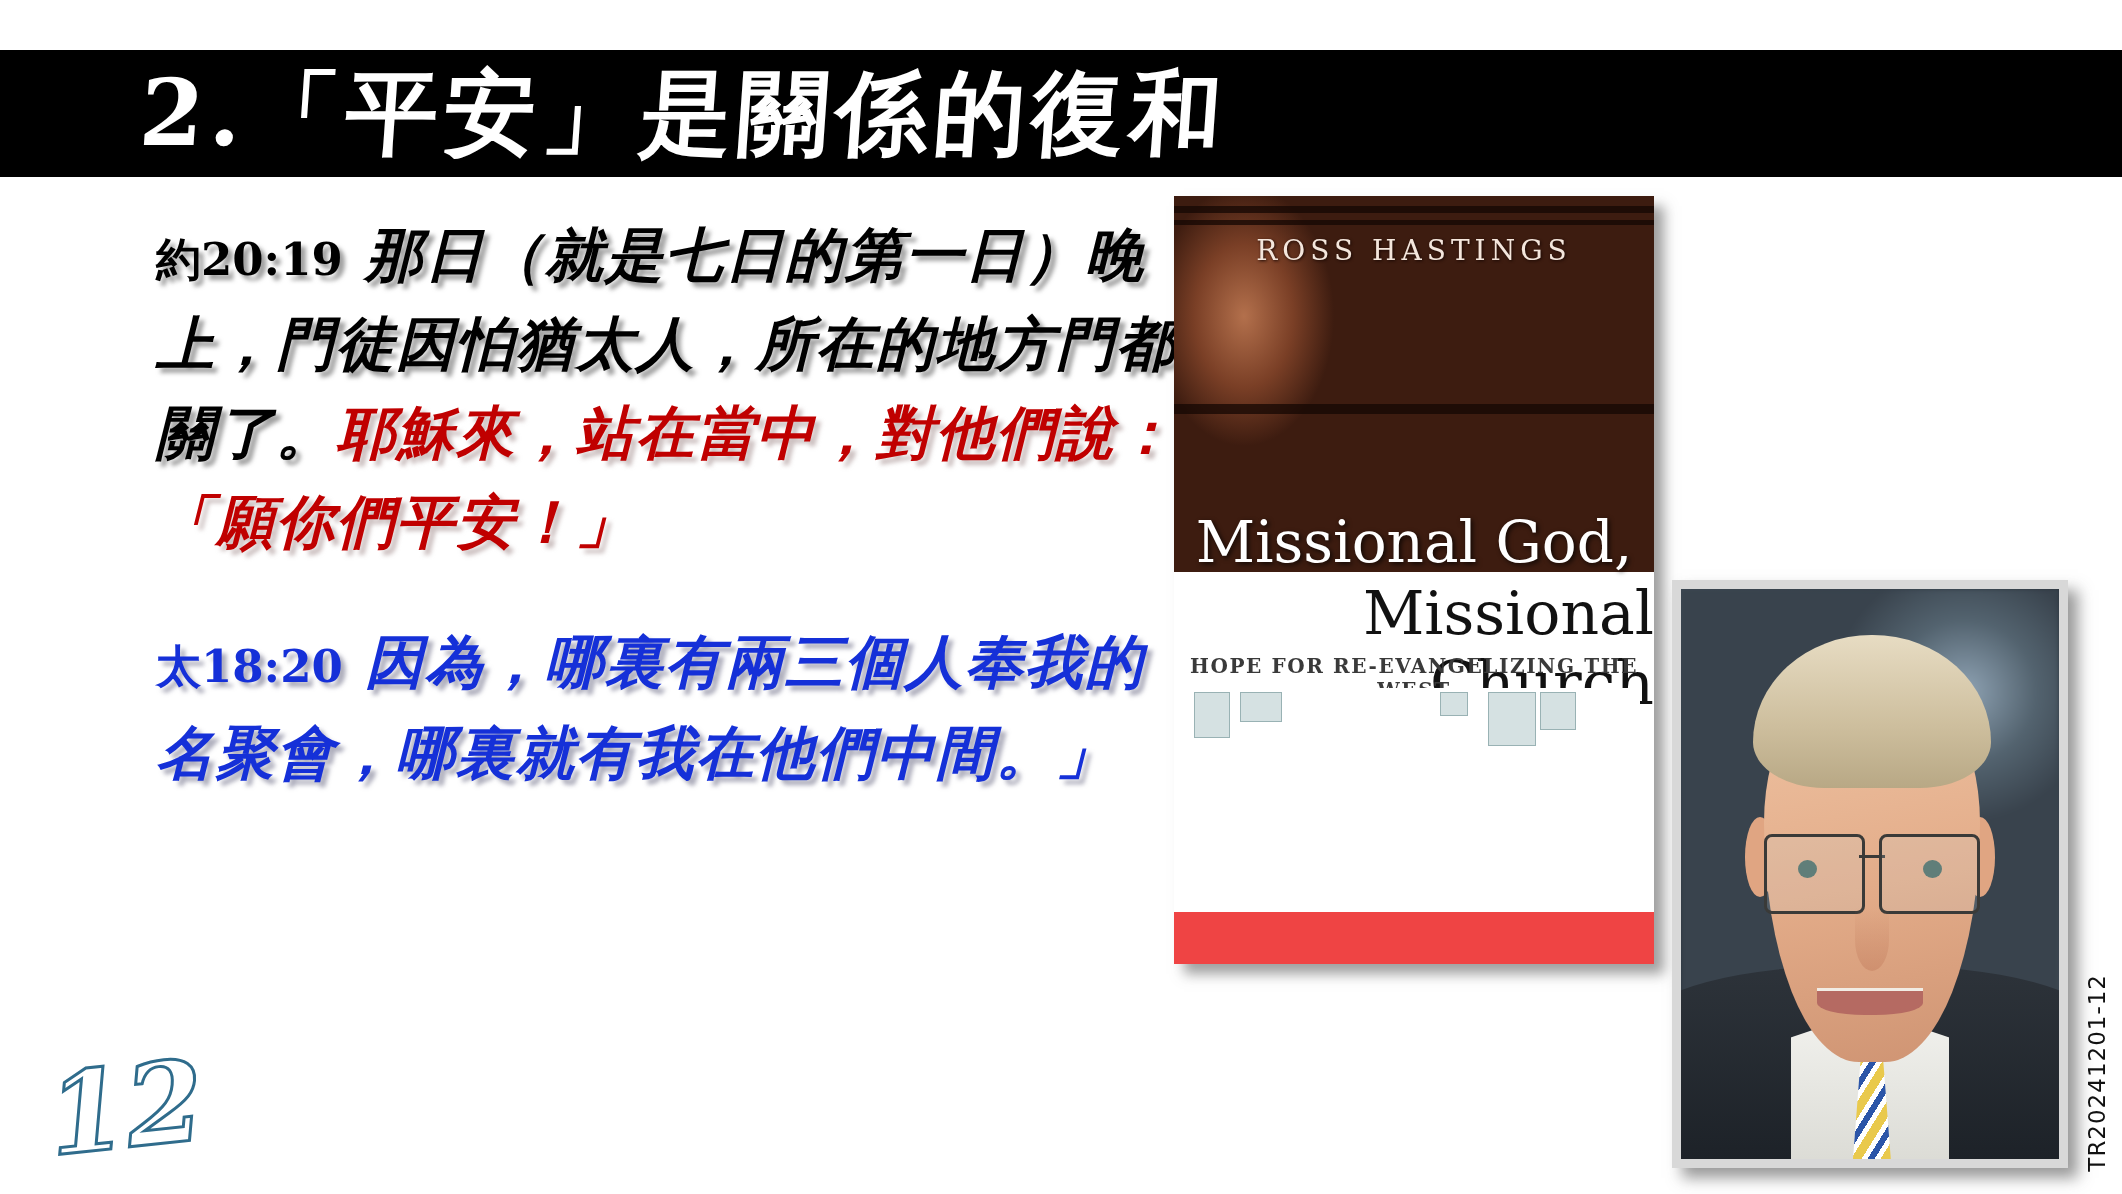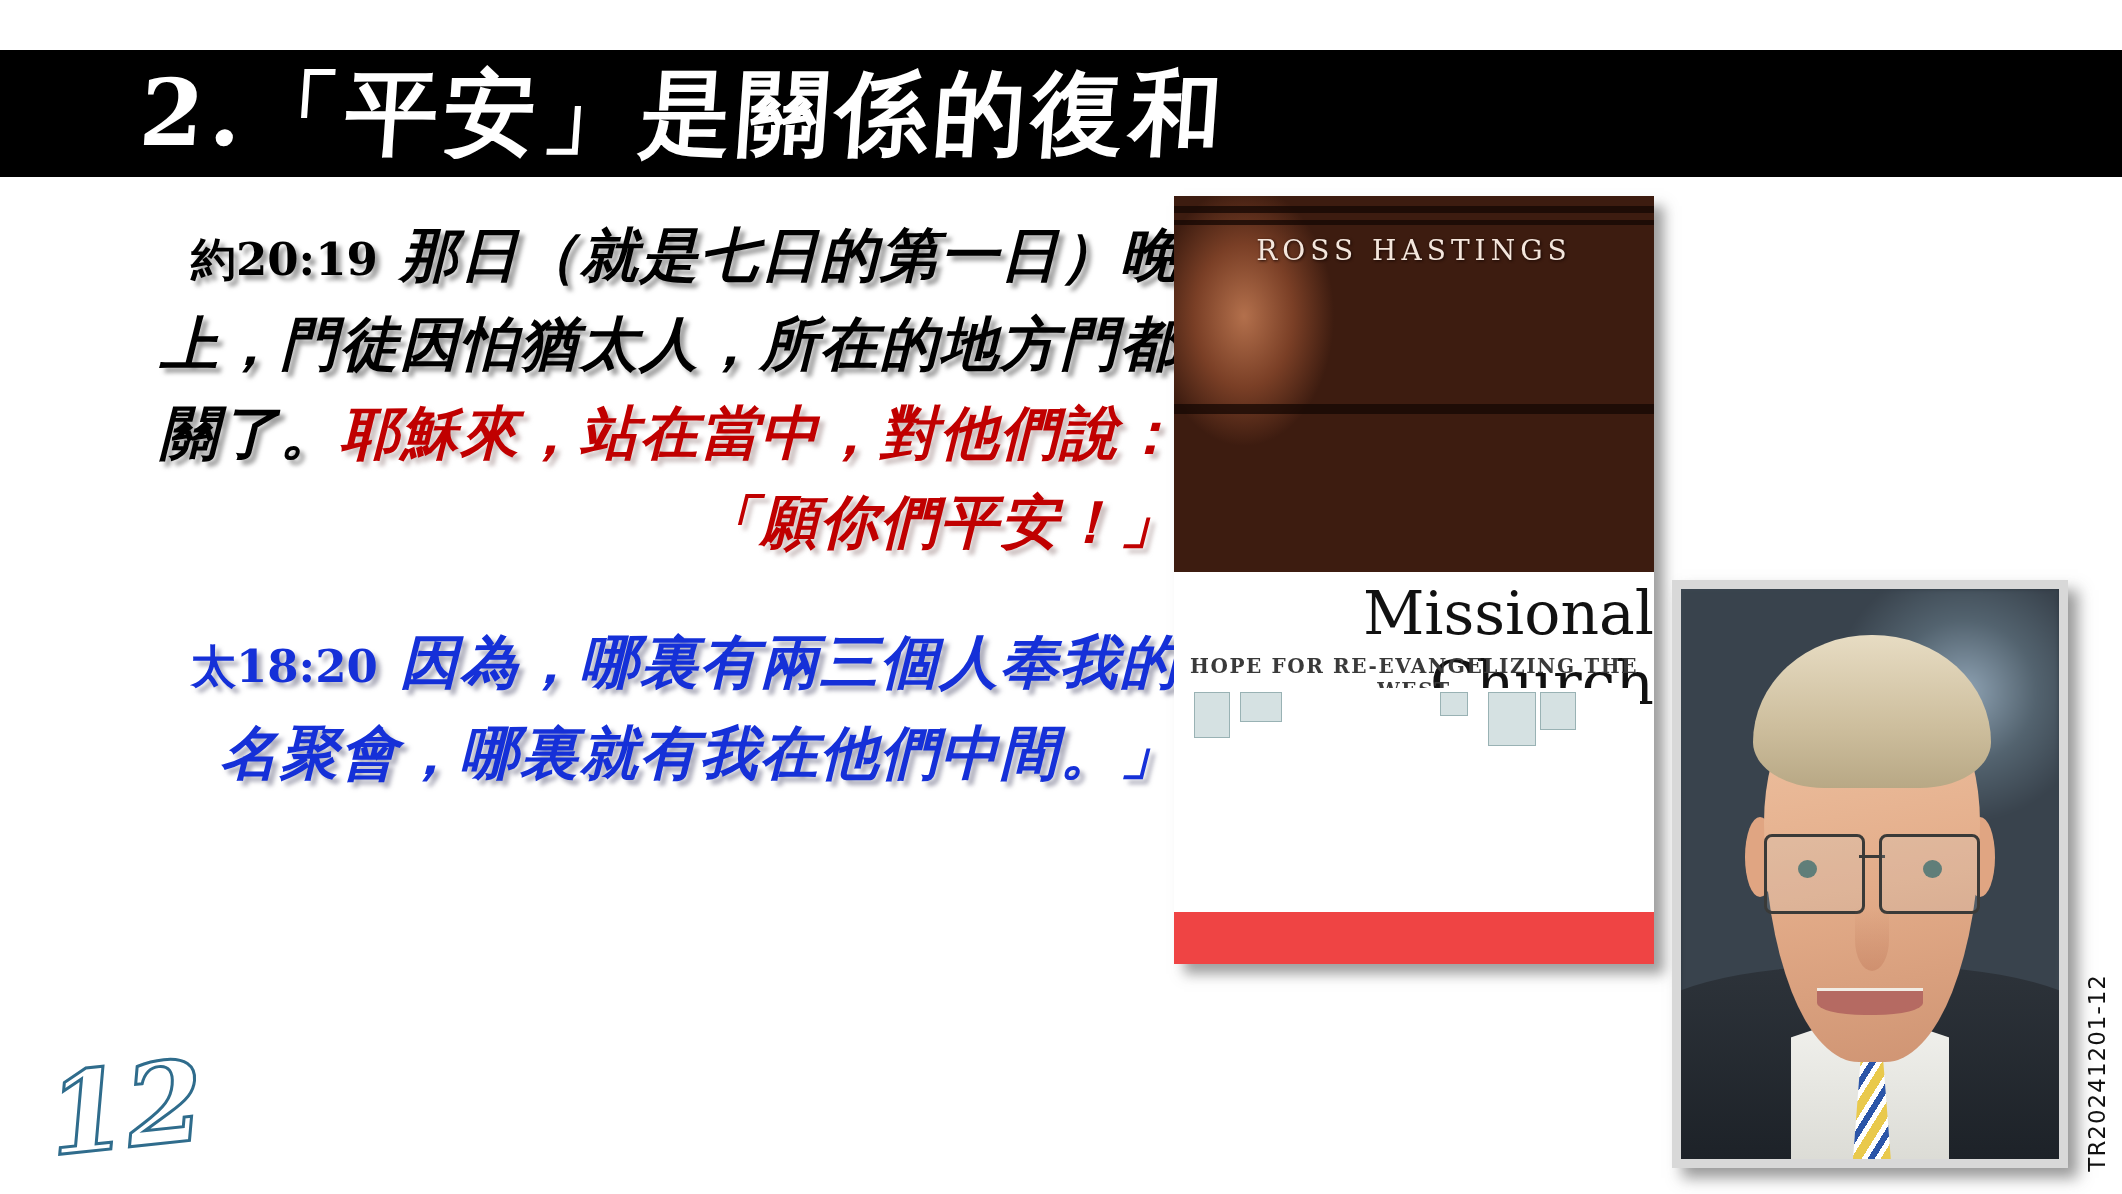--- a/index.html
+++ b/index.html
@@ -35,24 +35,23 @@
     font-weight: 700;
     color: #ffffff;
     letter-spacing: 6px;
     white-space: nowrap;
     transform: skewX(-4deg);
   }
 
   
   #body-column {
     position: absolute;
-    left: 150px;
+    left: 156px;
     top: 218px;
     width: 1030px;
-    text-align: right;
   }
   .verse-block {
     font-family: "DejaVu Serif", serif;
     font-weight: 700;
     font-style: italic;
     letter-spacing: 2px;
   }
   .verse-ref {
     font-size: 45px;
     letter-spacing: 0px;
@@ -355,20 +354,21 @@
 
   </div>
 
   <div id="book-cover">
     <div class="bk-art"></div>
     <div class="bk-art-bar b1"></div>
     <div class="bk-art-bar b2"></div>
     <div class="bk-art-bar b3"></div>
     <div class="bk-author">ROSS HASTINGS</div>
     <div class="bk-white-panel"></div>
+    <div class="bk-title-1">Missional God,</div>
     <div class="bk-title-2">Missional Church</div>
     <div class="bk-subtitle">HOPE FOR RE-EVANGELIZING THE WEST</div>
 
     <div class="bk-crowd">
       <div class="bldg" style="left:6px;  width:34px;  height:44px;"></div>
       <div class="bldg" style="left:52px;  width:40px;  height:28px;"></div>
       <div class="bldg" style="left:300px; width:46px;  height:52px;"></div>
       <div class="bldg" style="left:352px; width:34px;  height:36px;"></div>
       <div class="bldg" style="left:252px; width:26px;  height:22px;"></div>
       <div class="fig" style="left:8px;   width:52px; height:128px;"></div>

